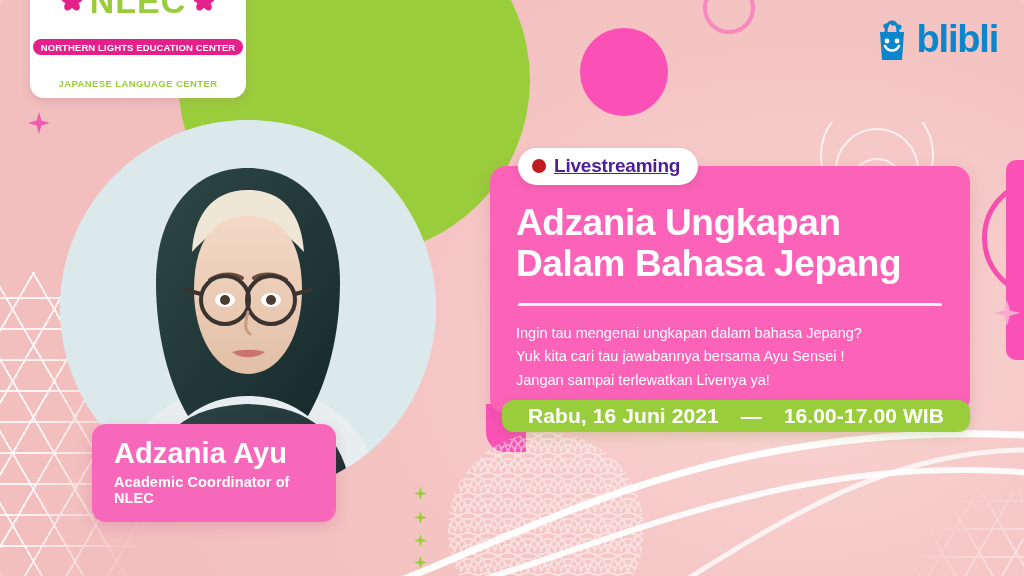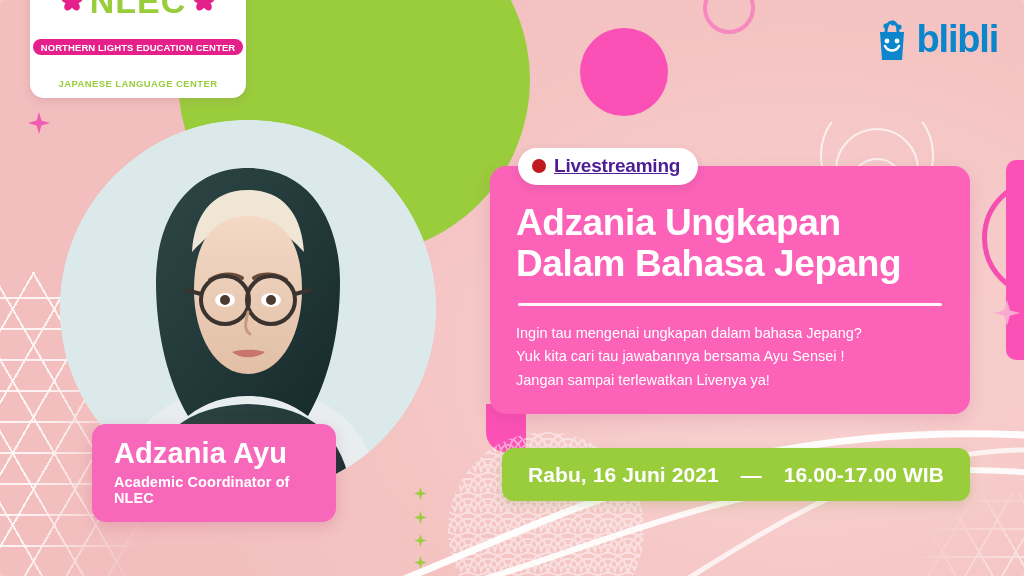--- a/index.html
+++ b/index.html
@@ -230,26 +230,25 @@
   .panel-rule {
     height:3px; background:#fff; border-radius:2px;
     margin:18px 2px 16px; opacity:.95;
   }
   .panel-desc { color:#fff; font-size:14.5px; line-height:1.62; }
   .panel-desc span { display:block; }
 
   
   .date-bar {
     position:absolute; left:502px; top:400px;
-    width:468px; height:53px;
+    width:468px; height:32px;
     background:#9ACD3C;
     border-radius:12px;
     display:flex; align-items:center; justify-content:center; gap:22px;
     box-shadow:0 4px 12px rgba(120,150,60,.22);
-    margin-top:48px;
   }
   .date-text, .time-text {
     color:#fff; font-size:21px; font-weight:700; letter-spacing:.1px;
   }
   .date-dash { color:#fff; font-size:21px; font-weight:700; }
 </style>
 </head>
 <body>
 
 <div id="banner">

